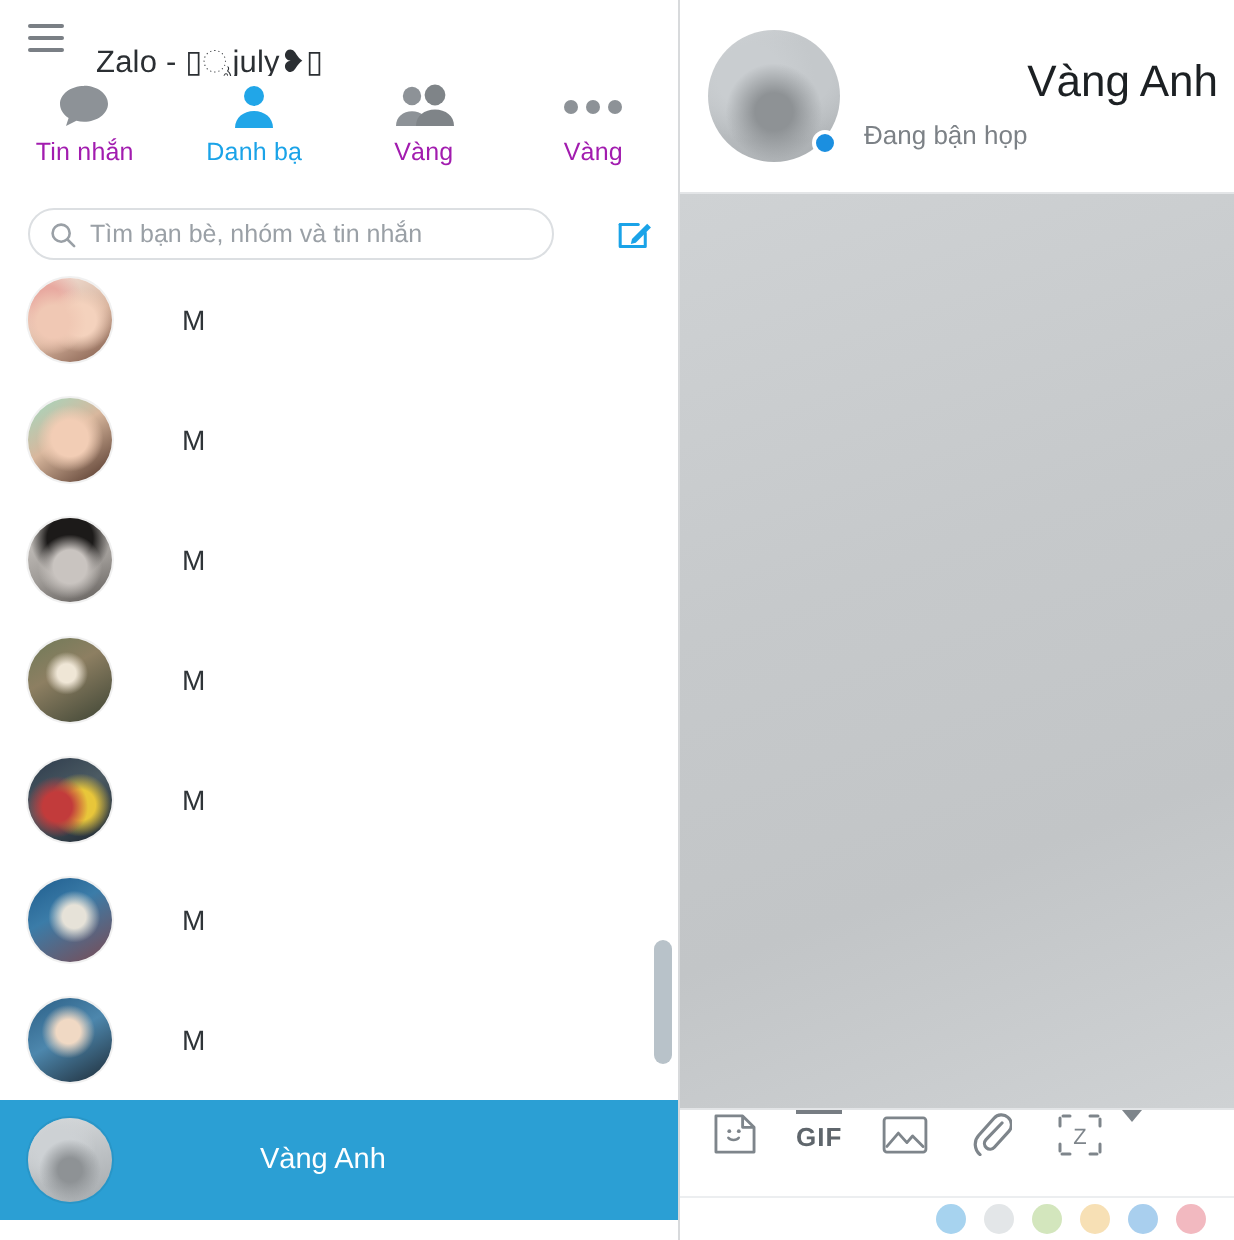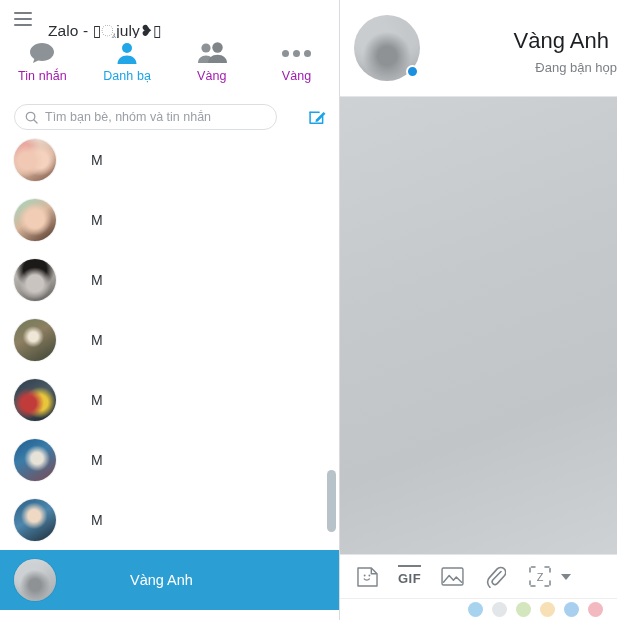--- a/index.html
+++ b/index.html
@@ -227,37 +227,37 @@
     font-size: 22px;
     color: #1c2023;
     text-align: right;
     padding-right: 8px;
     white-space: nowrap;
   }
   .chat-status {
     font-size: 13px;
     color: #7c8186;
     margin-top: 6px;
-    text-align: right;
+    text-align: left;
     padding-left: 4px;
   }
 
   .chat-body {
     flex: 1 1 auto;
     background: linear-gradient(160deg, #cfd2d4 0%, #c6c9cb 40%, #c2c5c7 70%, #cfd2d4 100%);
     position: relative;
   }
 
   .chat-toolbar {
     height: 44px;
     flex: 0 0 auto;
     background: #fff;
     border-top: 1px solid #e3e5e7;
     display: flex;
-    align-items: center;
+    align-items: flex-start;
     gap: 18px;
     padding-left: 14px;
     position: relative;
   }
   .tool-btn {
     width: 26px; height: 24px;
     display: flex; align-items: center; justify-content: center;
     cursor: pointer;
     color: #7e858b;
   }

